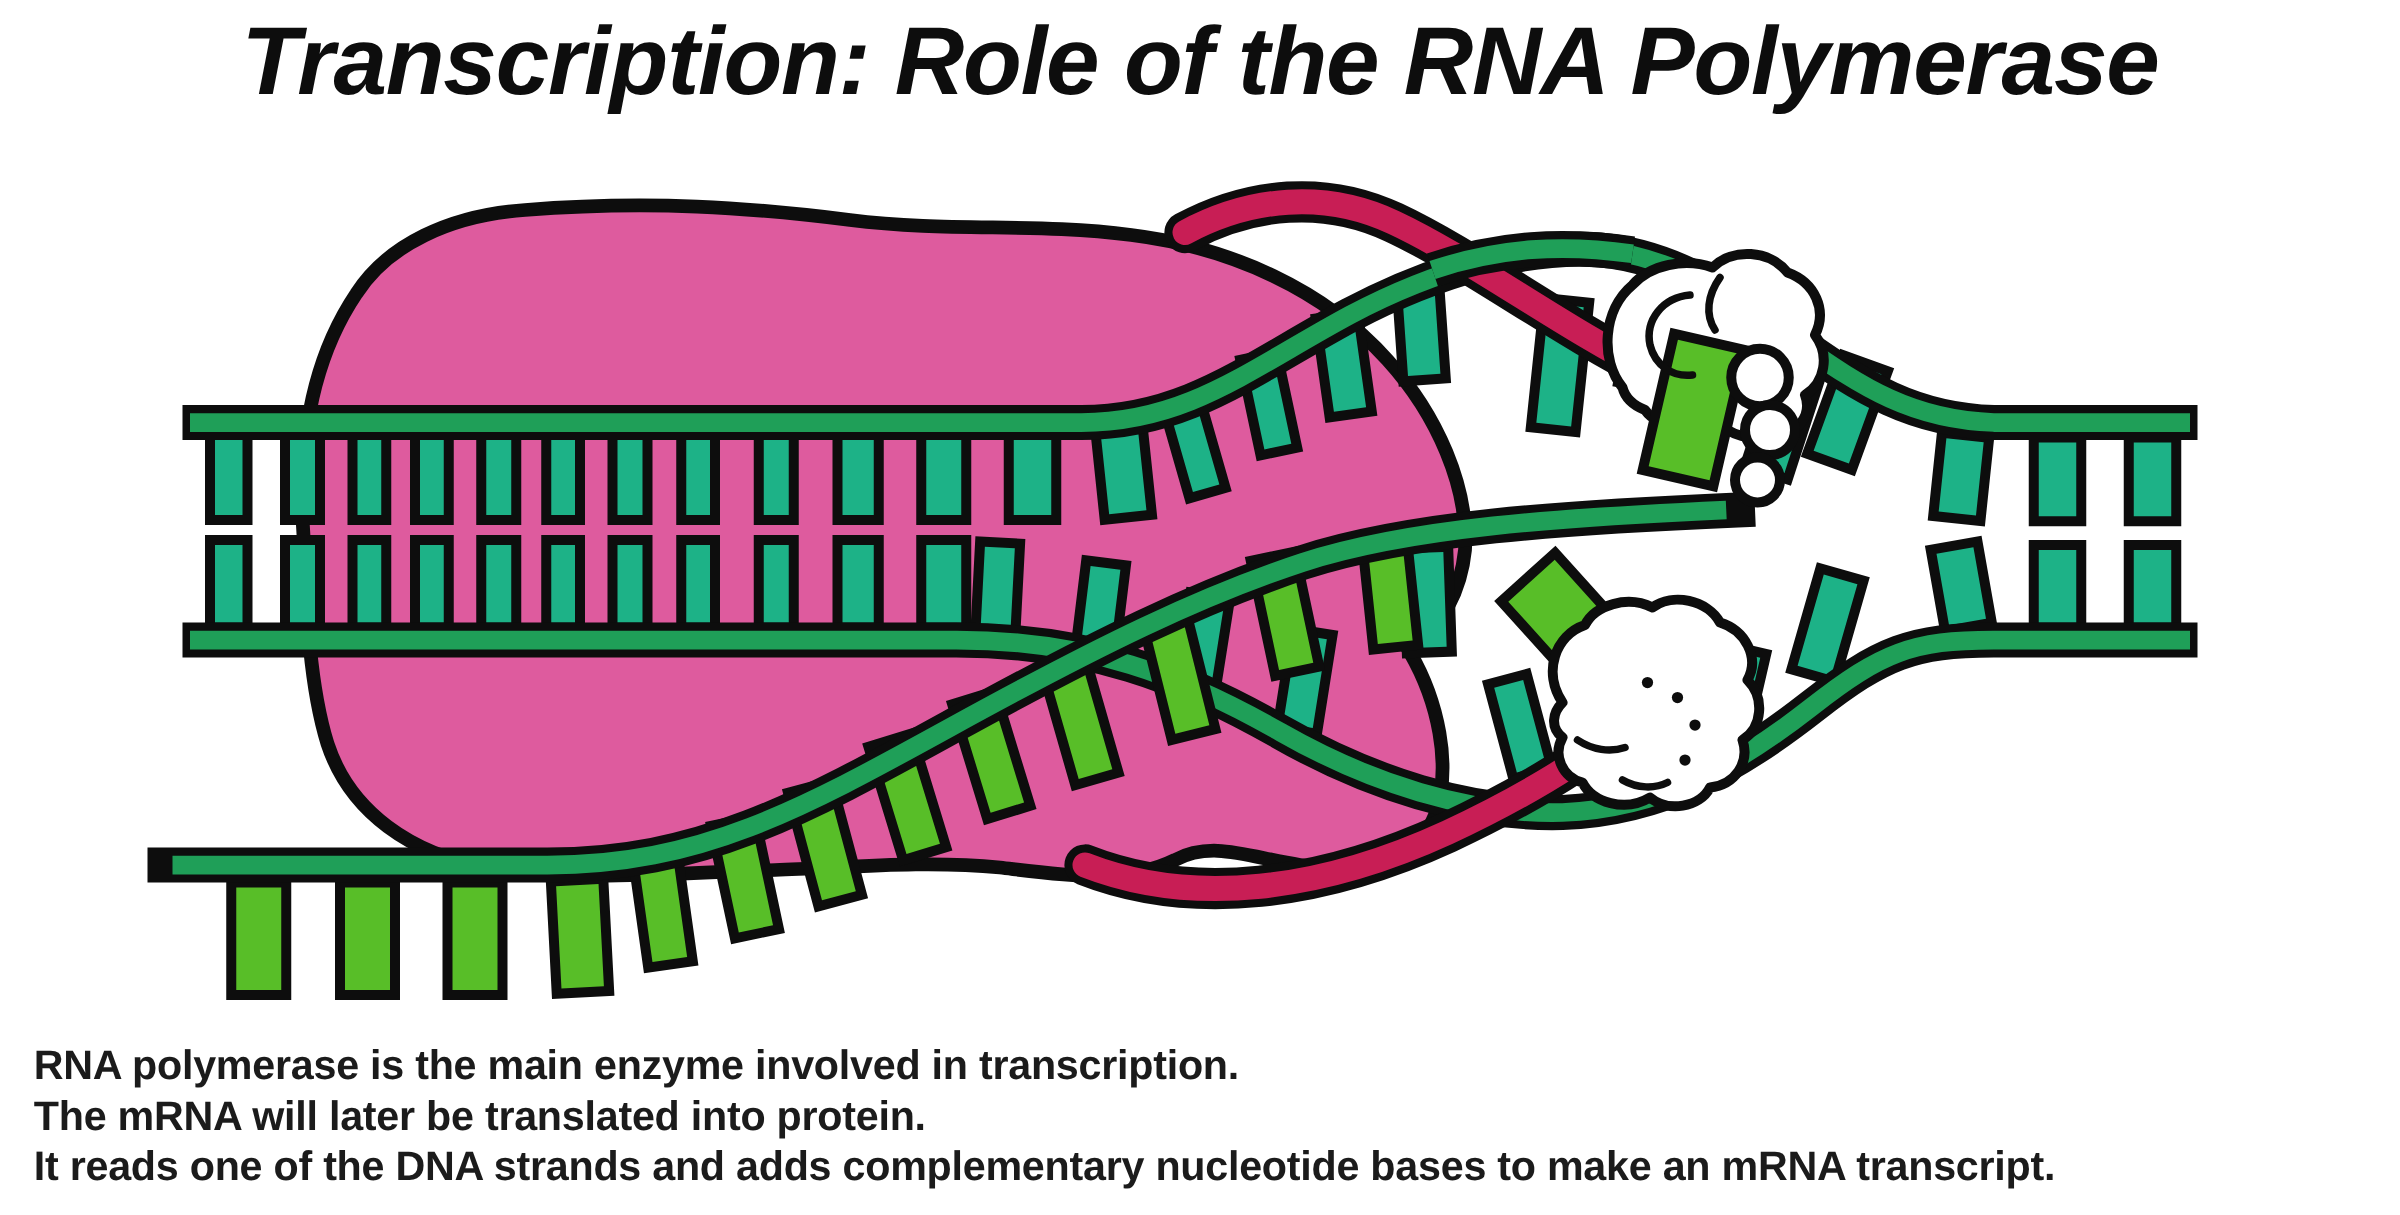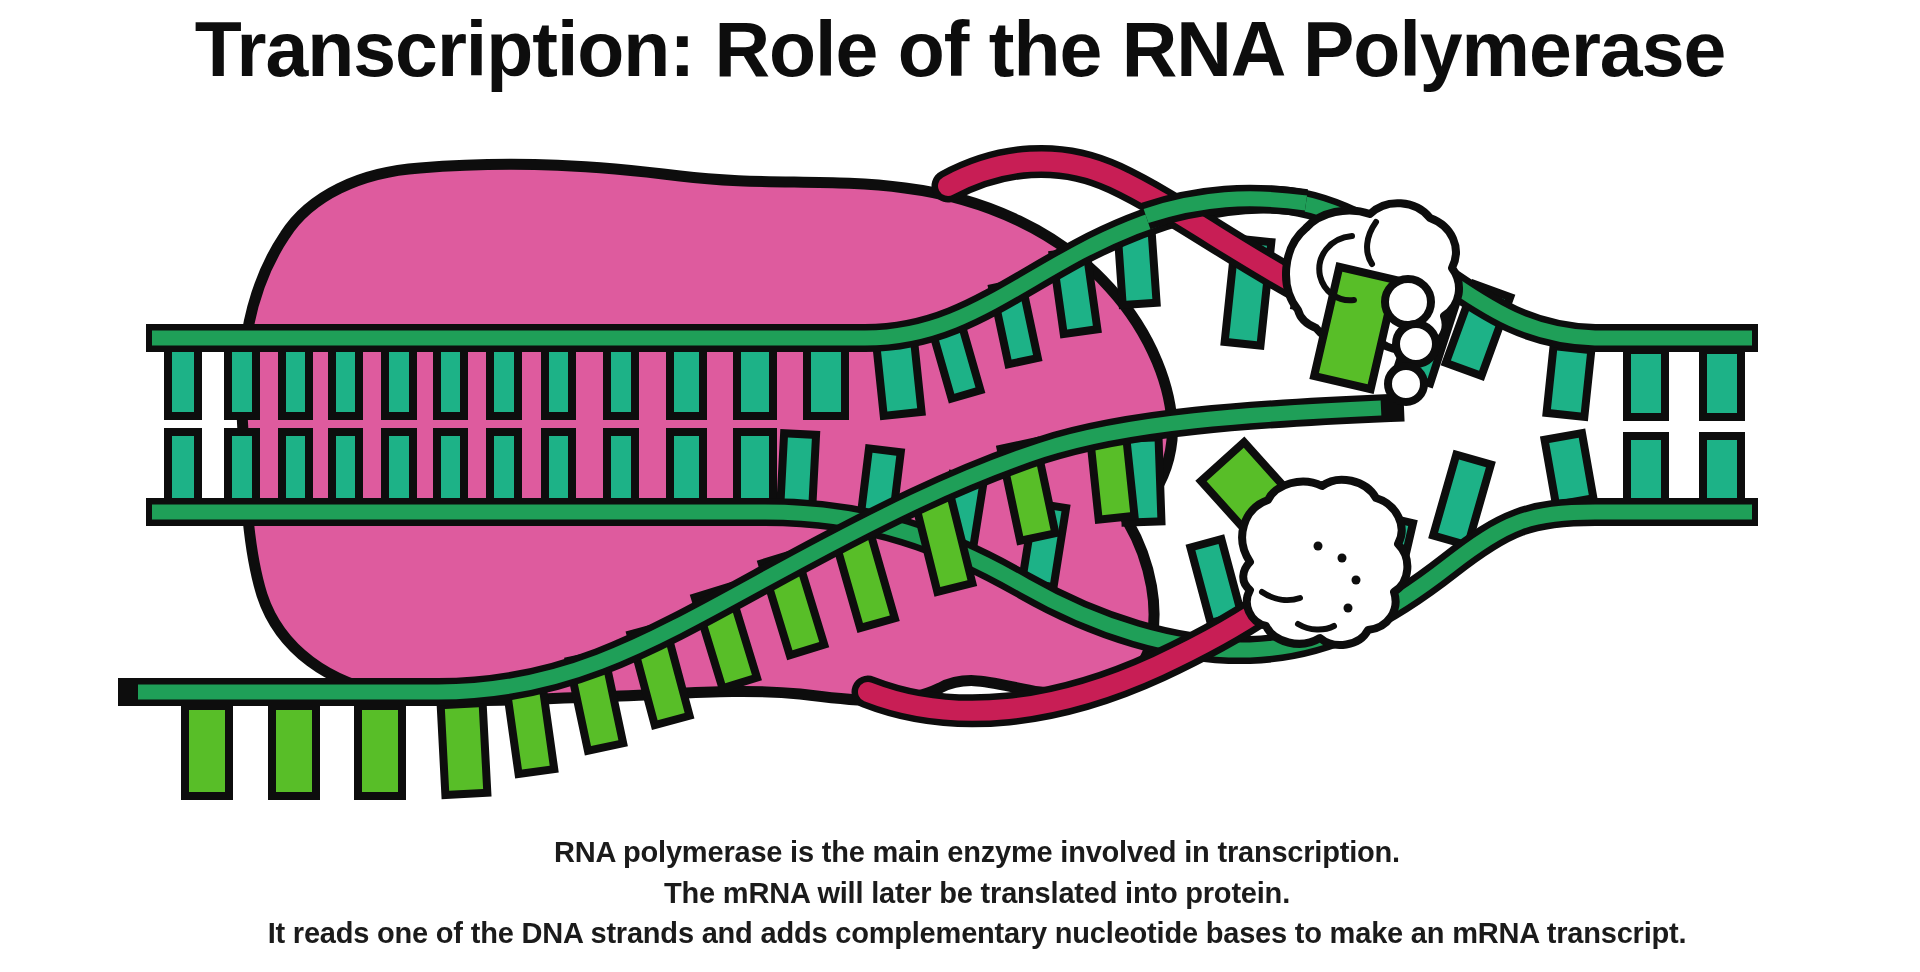--- a/index.html
+++ b/index.html
@@ -8,25 +8,26 @@
   }
   *{margin:0;padding:0;box-sizing:border-box;}
   html,body{width:1920px;height:972px;background:var(--c-background);overflow:hidden;
     font-family:"Liberation Sans",sans-serif;}
   .stage{position:relative;width:1920px;height:972px;background:var(--c-background);}
   .title{
     position:absolute;top:0;left:0;width:1920px;height:98px;
     display:flex;align-items:center;justify-content:center;
     font-size:77px;font-weight:bold;letter-spacing:-1px;color:var(--c-outline);
     white-space:nowrap;
+    font-style:italic;
   }
   .caption{
-    position:absolute;left:37px;top:832px;width:1880px;
-    font-size:29px;font-weight:bold;line-height:40.5px;color:var(--c-text);
-    letter-spacing:-0.2px;white-space:nowrap;text-align:center;
+    position:absolute;left:27px;top:832px;width:1880px;
+    font-size:33px;font-weight:bold;line-height:40.5px;color:var(--c-text);
+    letter-spacing:-0.2px;white-space:nowrap;
   }
   svg.art{position:absolute;left:0;top:0;width:1920px;height:972px;display:block;}
   .blob{fill:var(--c-pink);stroke:var(--c-outline);stroke-width:11;}
   .base-teal{fill:var(--c-teal);stroke:var(--c-outline);stroke-width:8;}
   .base-lime{fill:var(--c-lime);stroke:var(--c-outline);stroke-width:8;}
   .sb{fill:none;stroke:var(--c-outline);stroke-width:28;}
   .sg{fill:none;stroke:var(--c-strand);stroke-width:15;}
   .sb-sq{fill:none;stroke:var(--c-outline);stroke-width:28;stroke-linecap:square;}
   .sg-sq{fill:none;stroke:var(--c-strand);stroke-width:15;stroke-linecap:butt;}
   .rb{fill:none;stroke:var(--c-outline);stroke-width:33;stroke-linecap:round;}

